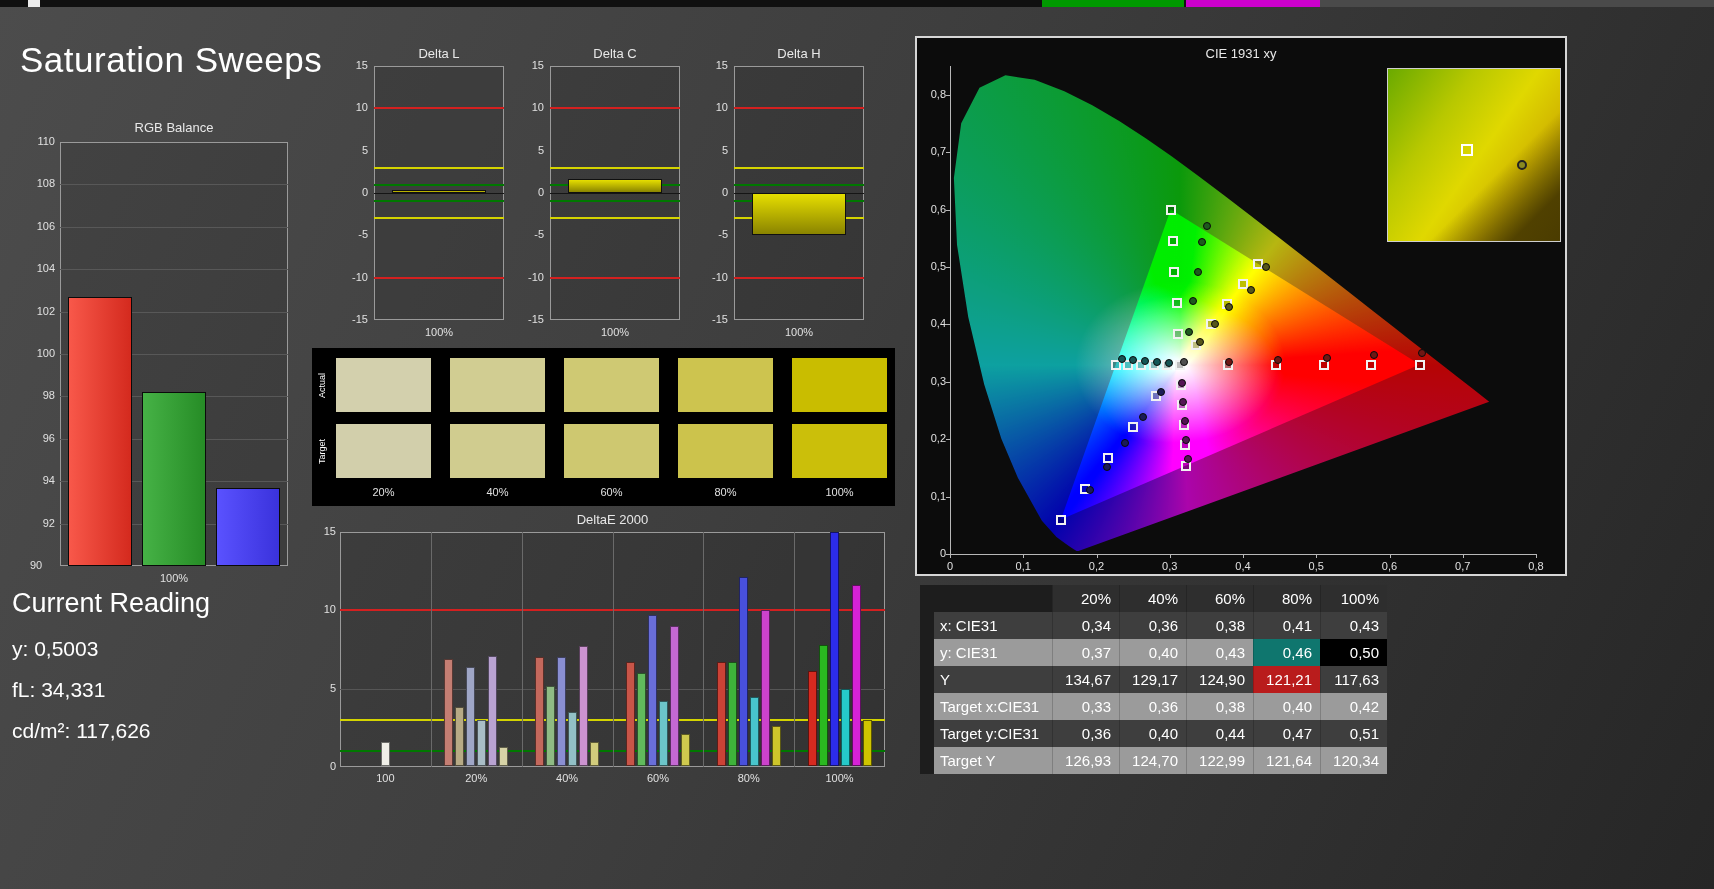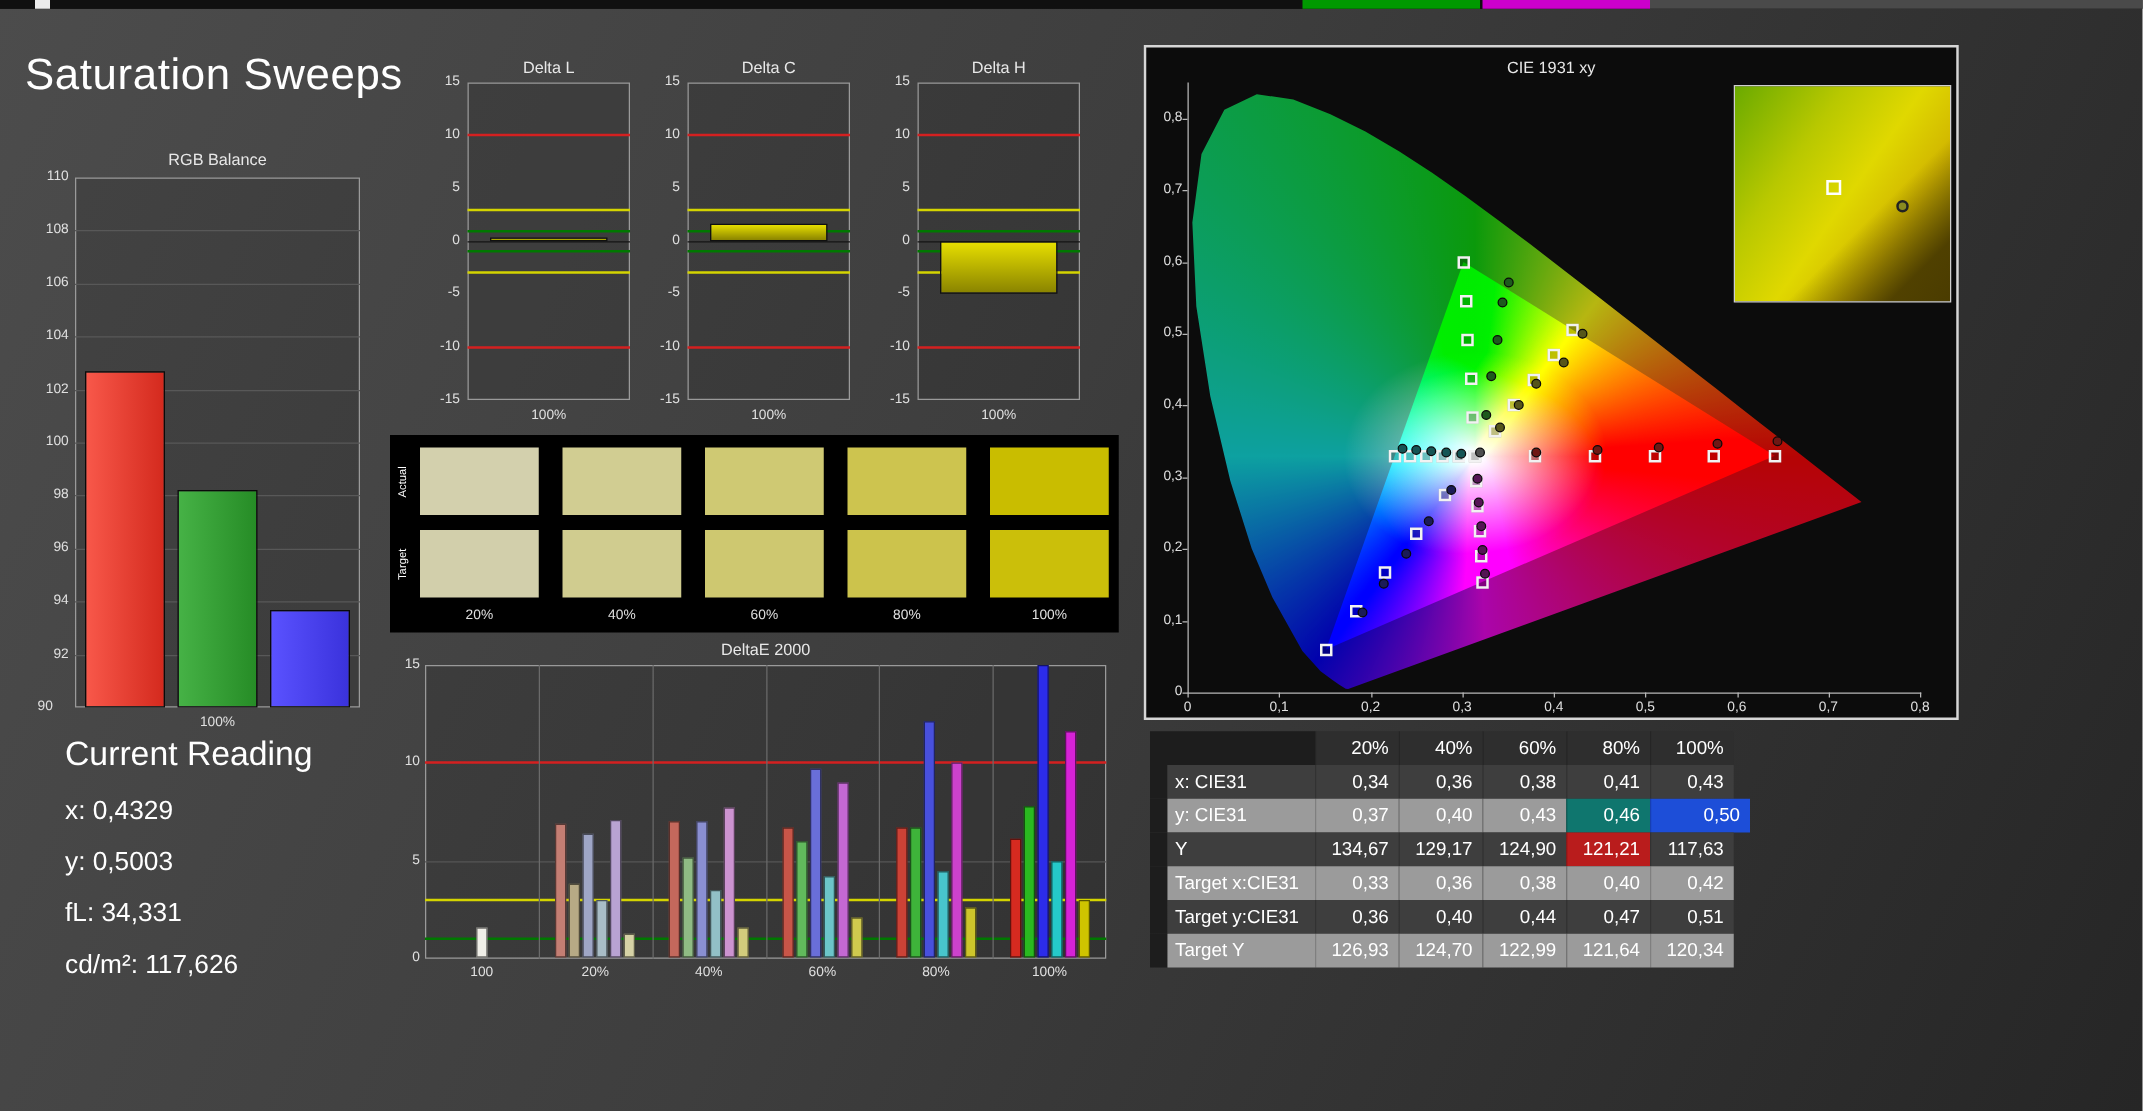--- a/index.html
+++ b/index.html
@@ -70,24 +70,23 @@
     <div class="abs" style="left: 30px; top: 361.2px; width: 228px; height: 1px; background: rgb(88, 88, 88);"></div>
     <div class="abs tick" style="left: 0px; top: 354.2px; width: 25px; text-align: right;">94</div>
     <div class="abs" style="left: 30px; top: 403.6px; width: 228px; height: 1px; background: rgb(88, 88, 88);"></div>
     <div class="abs tick" style="left: 0px; top: 396.6px; width: 25px; text-align: right;">92</div>
     <div class="abs tick" style="left: 0px; top: 439px; width: 25px; text-align: left;">90</div>
     <div class="abs" style="left: 38px; top: 176.76px; width: 64px; height: 269.24px; background: linear-gradient(to right, rgb(248, 88, 74), rgb(212, 42, 30)); border: 1px solid rgb(10, 10, 10); box-sizing: border-box;"></div>
     <div class="abs" style="left: 112px; top: 272.16px; width: 64px; height: 173.84px; background: linear-gradient(to right, rgb(70, 178, 70), rgb(38, 140, 38)); border: 1px solid rgb(10, 10, 10); box-sizing: border-box;"></div>
     <div class="abs" style="left: 186px; top: 367.56px; width: 64px; height: 78.44px; background: linear-gradient(to right, rgb(90, 82, 255), rgb(58, 50, 220)); border: 1px solid rgb(10, 10, 10); box-sizing: border-box;"></div>
   </section>
 
-<section class="abs" style="left:12px;top:588px;width:290px;margin-left:40px;">
+<section class="abs" style="left:12px;top:588px;width:290px;">
   <div class="reading-title">Current Reading</div>
   <div id="reading-lines" style="margin-top:18px;">
-      <div class="abs reading" style="position: static;">x: 0,4329</div>
       <div class="abs reading" style="position: static;">y: 0,5003</div>
       <div class="abs reading" style="position: static;">fL: 34,331</div>
       <div class="abs reading" style="position: static;">cd/m²: 117,626</div>
     </div>
 </section>
 
 <section id="delta-charts" class="abs" style="left:338px;top:46px;width:540px;height:305px;">
     <div class="abs" style="left: 0px; top: 0px; width: 170px; height: 305px;">
       <div class="abs ctitle" style="left: 36px; top: 0px; width: 130px; text-align: center;">Delta L</div>
       <div class="abs plotborder" style="left: 36px; top: 20px; width: 130px; height: 254px;"></div>
@@ -348,21 +347,21 @@
     <div class="abs cell" style="left: 199px; top: 27px; width: 67px; height: 27px; background: rgb(62, 62, 62);">0,36</div>
     <div class="abs cell" style="left: 266px; top: 27px; width: 67px; height: 27px; background: rgb(62, 62, 62);">0,38</div>
     <div class="abs cell" style="left: 333px; top: 27px; width: 67px; height: 27px; background: rgb(62, 62, 62);">0,41</div>
     <div class="abs cell" style="left: 400px; top: 27px; width: 67px; height: 27px; background: rgb(62, 62, 62);">0,43</div>
     <div class="abs" style="left: 0px; top: 54px; width: 14px; height: 27px; background: rgb(29, 29, 29);"></div>
     <div class="abs cellL" style="left: 14px; top: 54px; width: 118px; height: 27px; background: rgb(155, 155, 155);">y: CIE31</div>
     <div class="abs cell" style="left: 132px; top: 54px; width: 67px; height: 27px; background: rgb(155, 155, 155);">0,37</div>
     <div class="abs cell" style="left: 199px; top: 54px; width: 67px; height: 27px; background: rgb(155, 155, 155);">0,40</div>
     <div class="abs cell" style="left: 266px; top: 54px; width: 67px; height: 27px; background: rgb(155, 155, 155);">0,43</div>
     <div class="abs cell" style="left: 333px; top: 54px; width: 67px; height: 27px; background: #0f766e;">0,46</div>
-    <div class="abs cell" style="left: 400px; top: 54px; width: 80px; height: 27px; background: #1d4ed8;">0,50</div>
+    <div class="abs cell" style="left: 400px; top: 54px; width: 67px; height: 27px; background: #000000;">0,50</div>
     <div class="abs" style="left: 0px; top: 81px; width: 14px; height: 27px; background: rgb(29, 29, 29);"></div>
     <div class="abs cellL" style="left: 14px; top: 81px; width: 118px; height: 27px; background: rgb(62, 62, 62);">Y</div>
     <div class="abs cell" style="left: 132px; top: 81px; width: 67px; height: 27px; background: rgb(62, 62, 62);">134,67</div>
     <div class="abs cell" style="left: 199px; top: 81px; width: 67px; height: 27px; background: rgb(62, 62, 62);">129,17</div>
     <div class="abs cell" style="left: 266px; top: 81px; width: 67px; height: 27px; background: rgb(62, 62, 62);">124,90</div>
     <div class="abs cell" style="left: 333px; top: 81px; width: 67px; height: 27px; background: #b91c1c;">121,21</div>
     <div class="abs cell" style="left: 400px; top: 81px; width: 67px; height: 27px; background: rgb(62, 62, 62);">117,63</div>
     <div class="abs" style="left: 0px; top: 108px; width: 14px; height: 27px; background: rgb(29, 29, 29);"></div>
     <div class="abs cellL" style="left: 14px; top: 108px; width: 118px; height: 27px; background: rgb(155, 155, 155);">Target x:CIE31</div>
     <div class="abs cell" style="left: 132px; top: 108px; width: 67px; height: 27px; background: rgb(155, 155, 155);">0,33</div>

